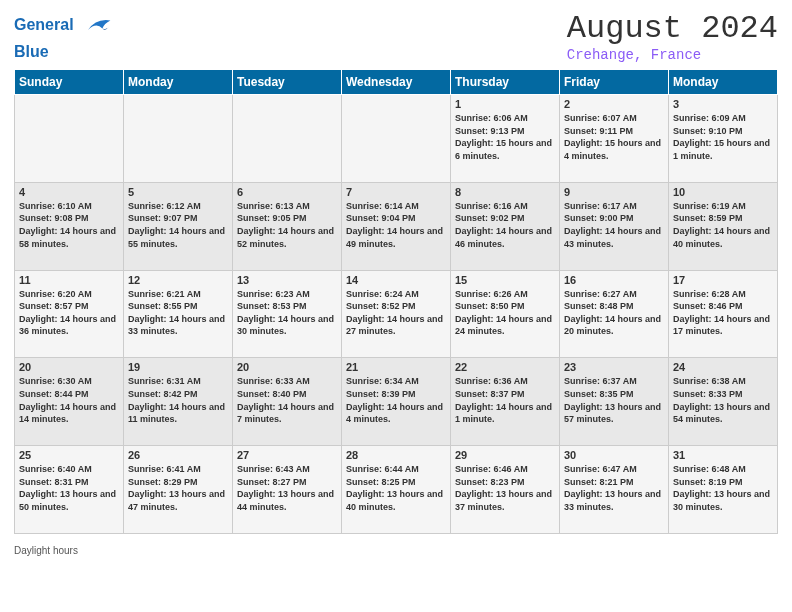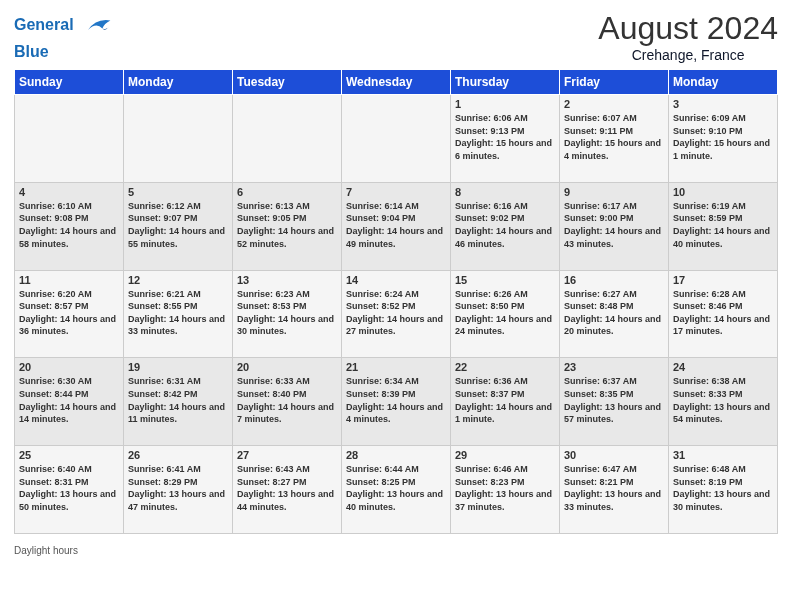--- a/index.html
+++ b/index.html
@@ -26,38 +26,39 @@
     .logo {
       display: flex;
       align-items: center;
     }
     .logo-icon {
       width: 32px;
       height: 32px;
       margin-left: 2px;
     }
     .title-section {
-      text-align: center;
+      text-align: left;
+      font-family: Liberation Mono, monospace;
     }
     .month-title {
       font-size: 32px;
       font-weight: normal;
       color: #333;
     }
     .location {
       font-size: 14px;
-      color: #0f172a;
+      color: #8b5cf6;
     }
     .calendar-table {
       width: 100%;
       border-collapse: collapse;
       flex: 1;
     }
     .calendar-table th {
-      background-color: #1d4ed8;
+      background-color: #0369a1;
       color: #fff;
       font-size: 12px;
       font-weight: bold;
       padding: 5px 4px;
       text-align: left;
       border: 1px solid #fff;
     }
     .calendar-table td {
       border: 1px solid #ccc;
       vertical-align: top;

